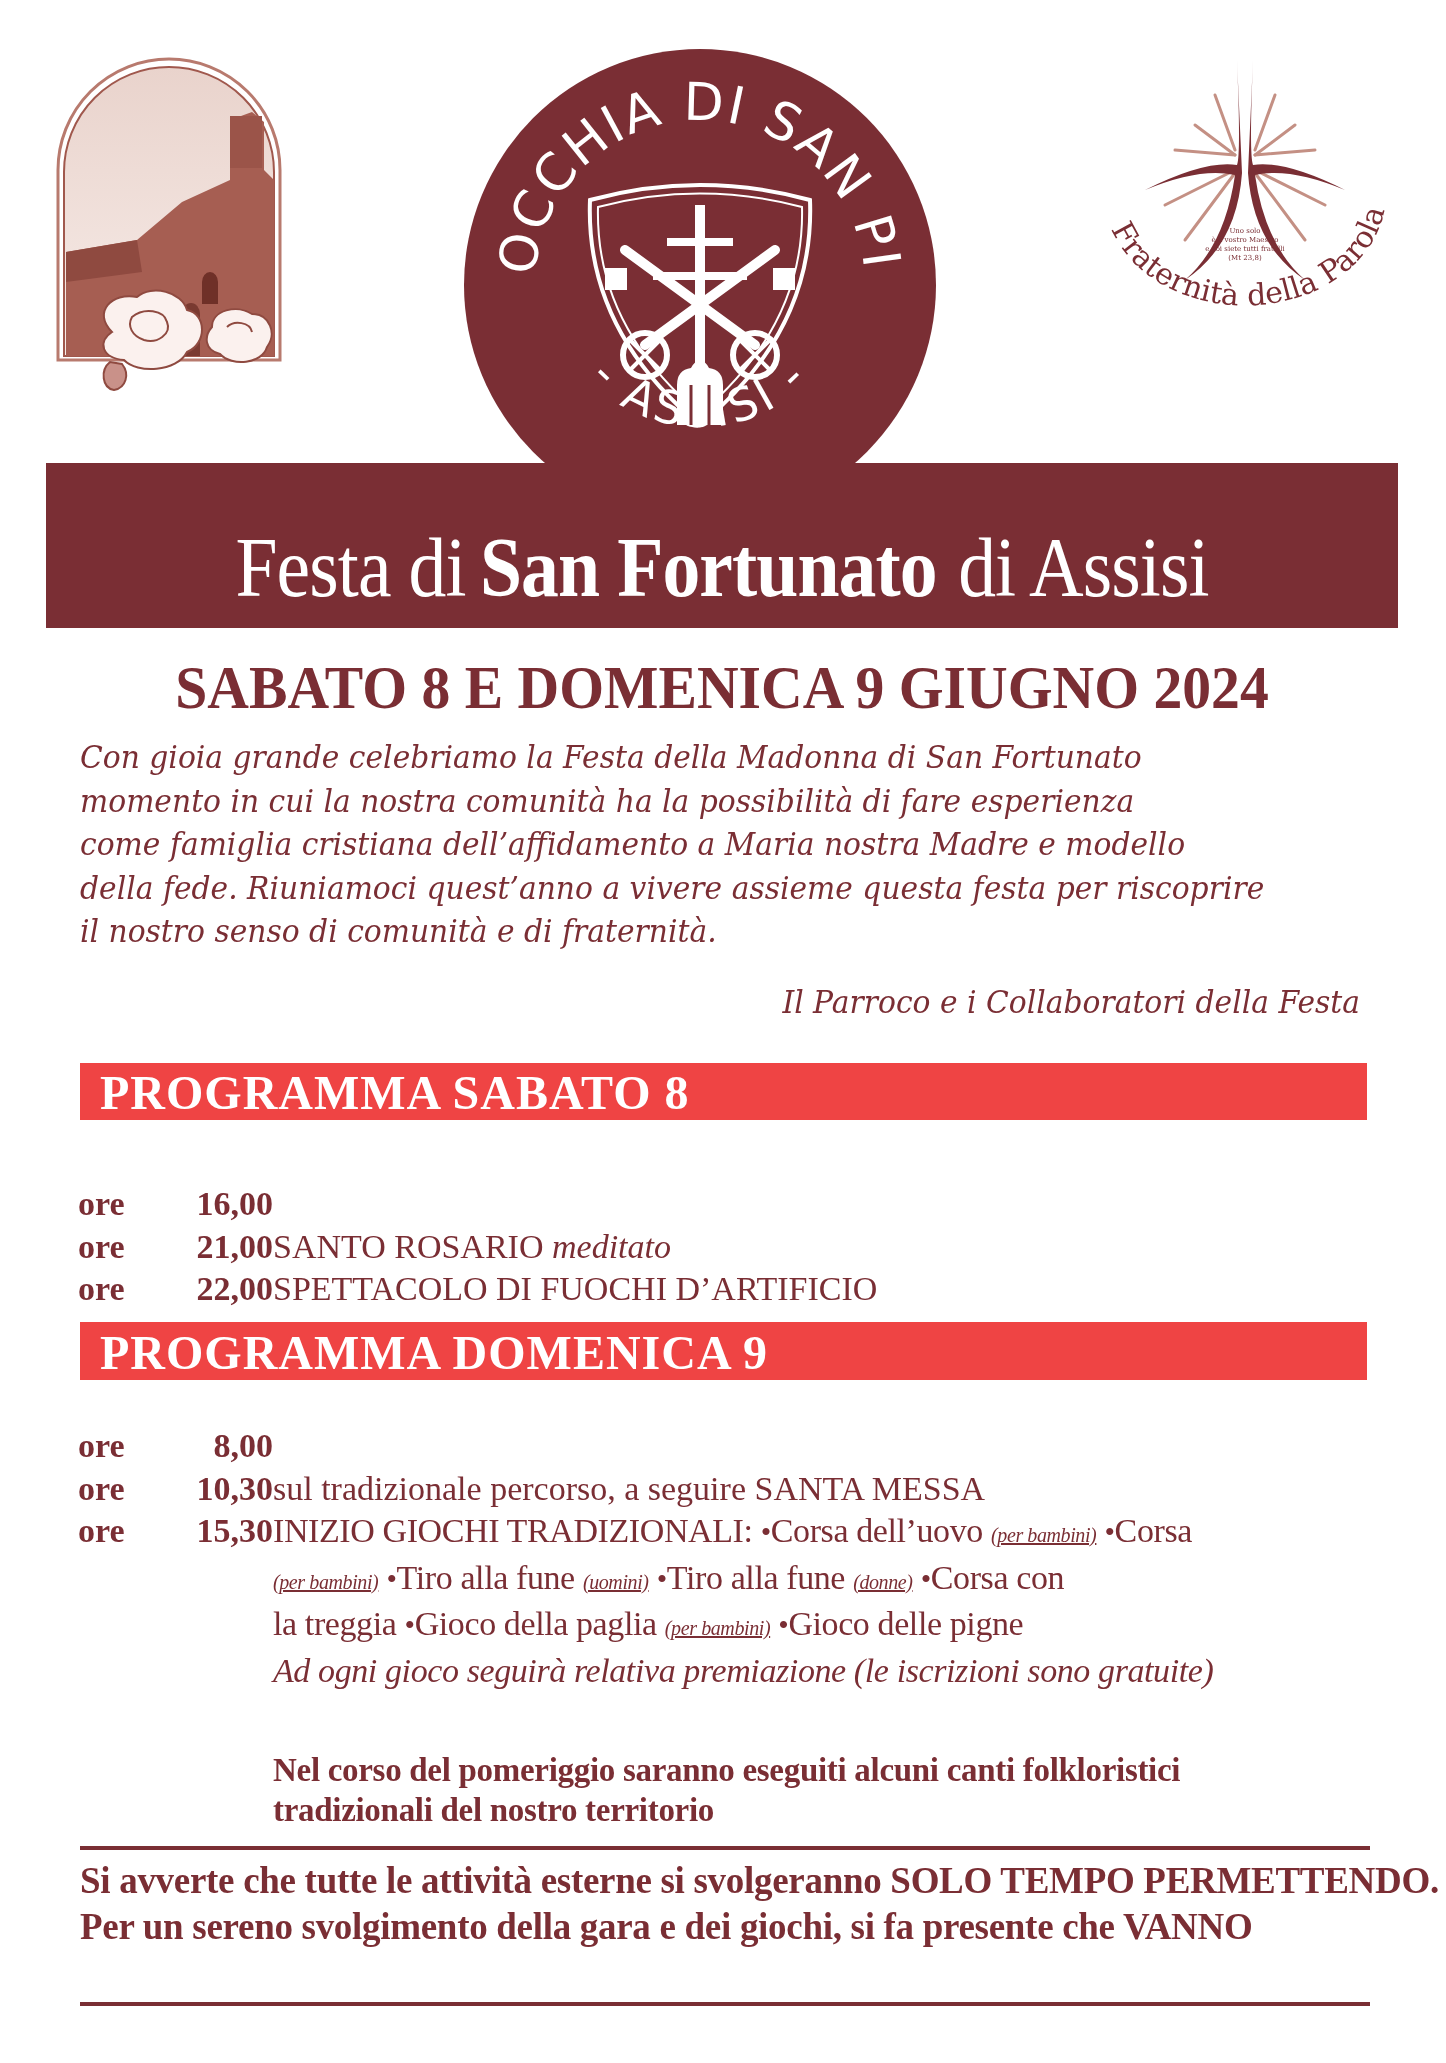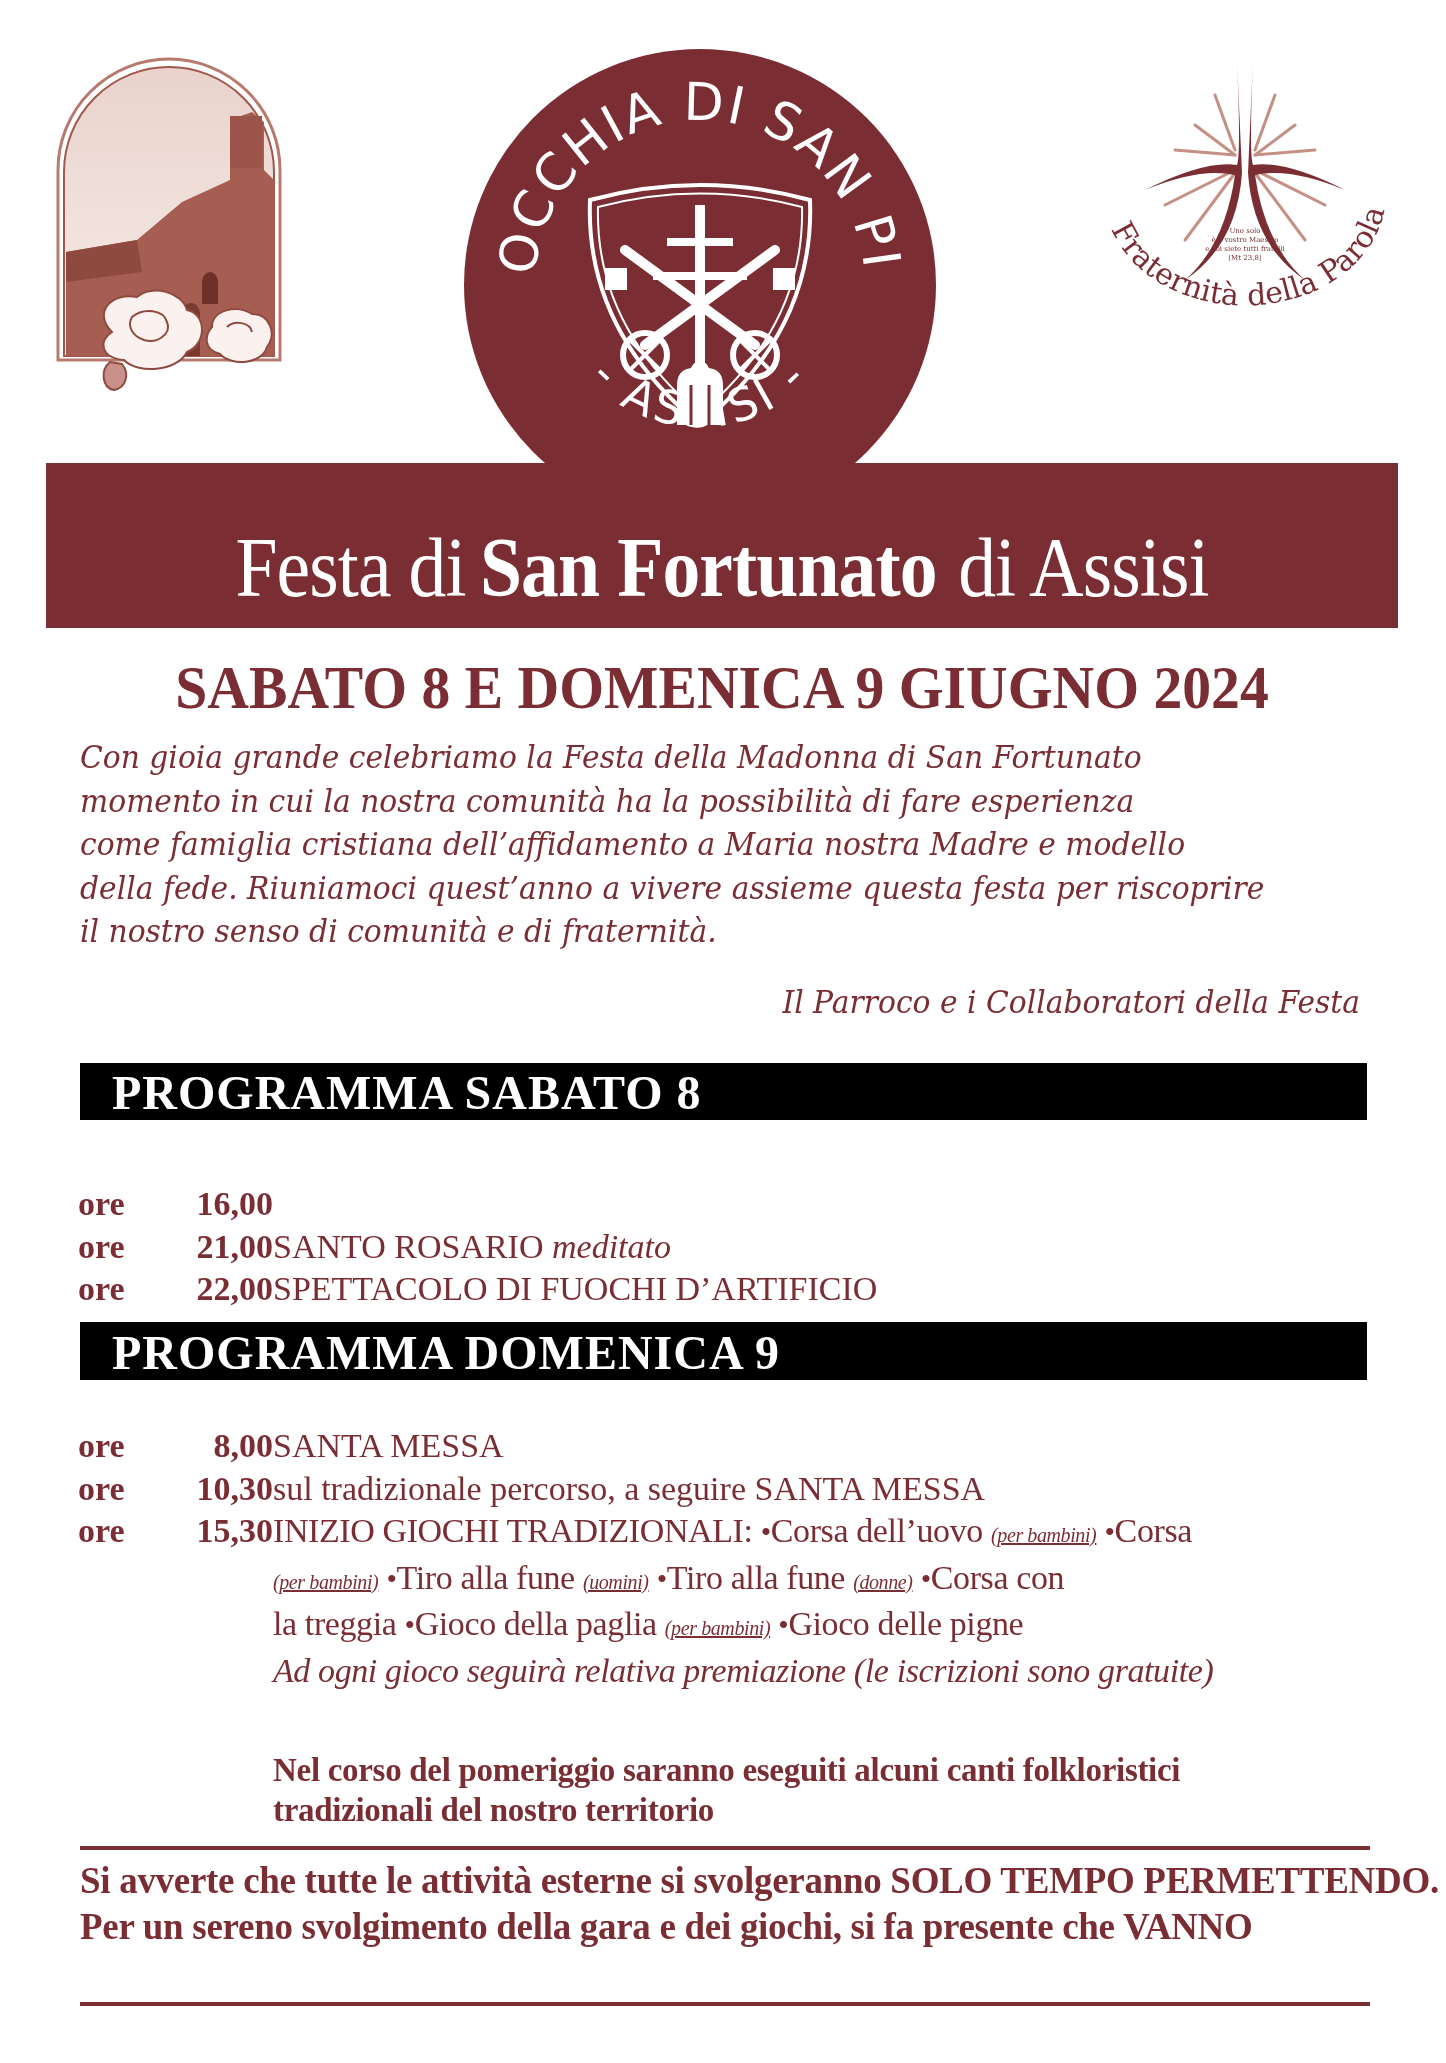--- a/index.html
+++ b/index.html
@@ -22,22 +22,22 @@
   #date { left: 46px; top: 652px; width: 1352px; text-align: center; font-family: "Liberation Serif", serif;
           font-weight: bold; font-size: 62px; line-height: 70px; letter-spacing: 0px; white-space: nowrap;
           transform: scaleX(0.93); }
 
   #intro { left: 80px; top: 736px; width: 1290px; font-family: "DejaVu Serif", serif; font-style: italic;
            font-size: 31px; line-height: 43.5px; }
   #intro div { white-space: nowrap; transform: scaleX(0.96); transform-origin: left; }
   #signature { left: 600px; top: 982px; width: 760px; text-align: right; font-family: "DejaVu Serif", serif;
                font-style: italic; font-size: 31px; line-height: 40px; white-space: nowrap; transform: scaleX(0.96); transform-origin: right; }
 
-  .bar { left: 80px; width: 1287px; background: #000000; color: #fff; font-family: "Liberation Serif", serif;
-         font-weight: bold; font-size: 48px; padding-left: 32px; box-sizing: border-box; white-space: nowrap; letter-spacing: 1px; }
+  .bar { left: 80px; width: 1287px; background: #ef4444; color: #fff; font-family: "Liberation Serif", serif;
+         font-weight: bold; font-size: 48px; padding-left: 20px; box-sizing: border-box; white-space: nowrap; letter-spacing: 1px; }
   #bar-sab { top: 1063px; height: 57px; line-height: 60px; }
   #bar-dom { top: 1322px; height: 58px; line-height: 61px; }
 
   .sched { left: 78px; width: 1300px; font-family: "Liberation Serif", serif; font-size: 34px; line-height: 42.5px; margin-top: 33px; }
   .row { display: flex; }
   .time { width: 195px; font-weight: bold; white-space: nowrap; display: flex; justify-content: space-between; flex: none; }
   .desc { flex: 1; white-space: nowrap; }
   .it { font-style: italic; }
   .sm { font-size: 20px; font-style: italic; text-decoration: underline; }
   .dot { font-size: 30px; }
@@ -197,21 +197,20 @@
   </div>
 </div>
 
 <div id="bar-dom" class="abs bar">PROGRAMMA DOMENICA 9</div>
 <div id="dom-list" class="abs sched">
   <div class="row">
     <div class="time">
         <span>ore</span>
         <span>8,00</span>
       </div>
-    <div class="desc">SANTA MESSA</div>
   </div>
   <div class="row">
     <div class="time">
         <span>ore</span>
         <span>10,30</span>
       </div>
     <div class="desc">
       <div>sul tradizionale percorso, a seguire SANTA MESSA</div>
     </div>
   </div>

